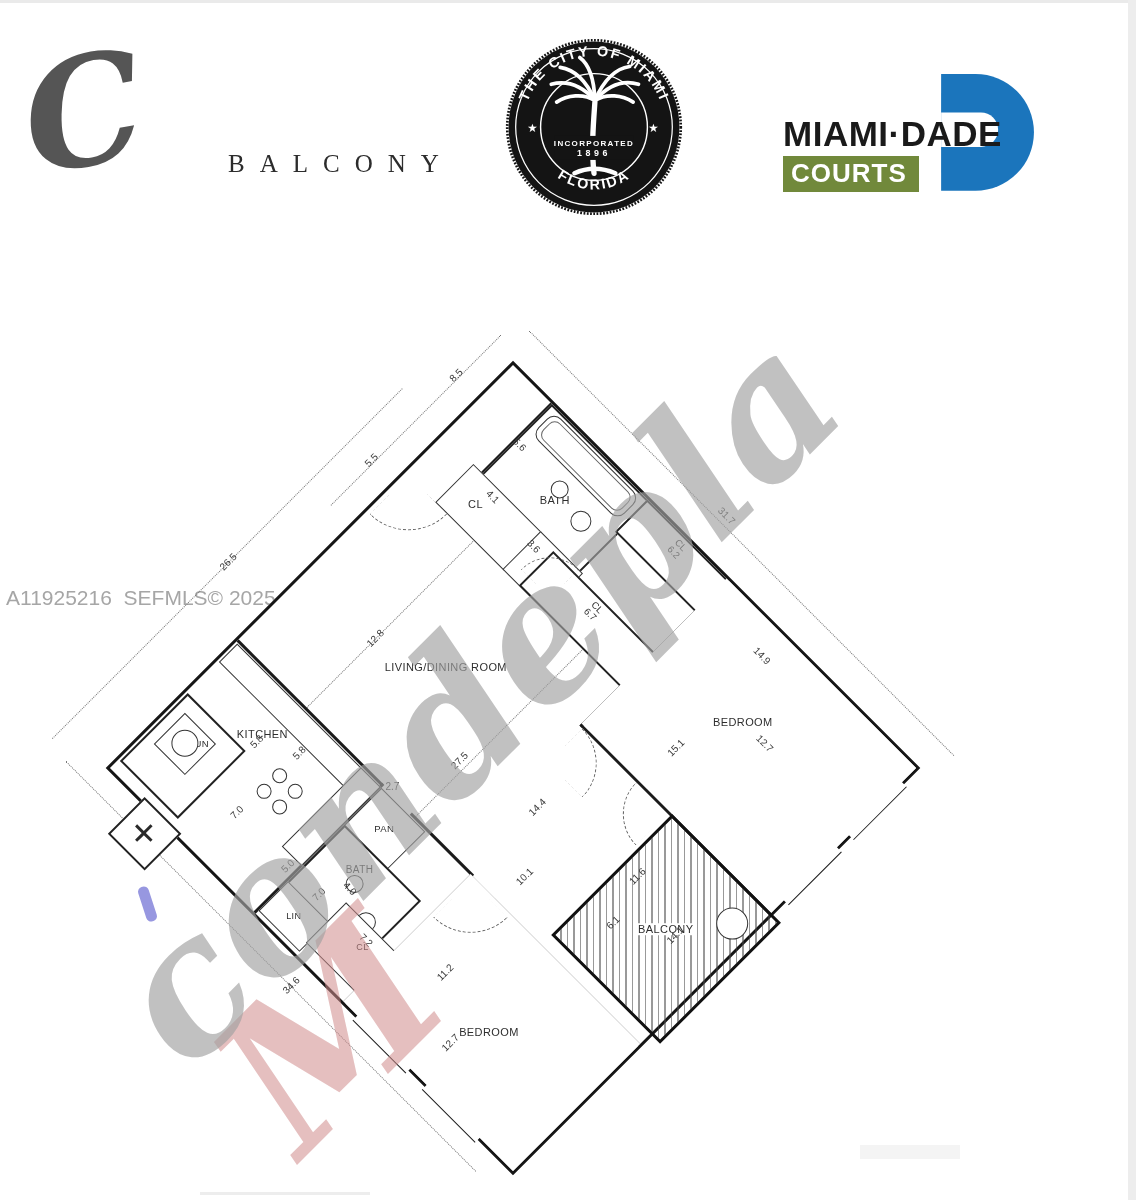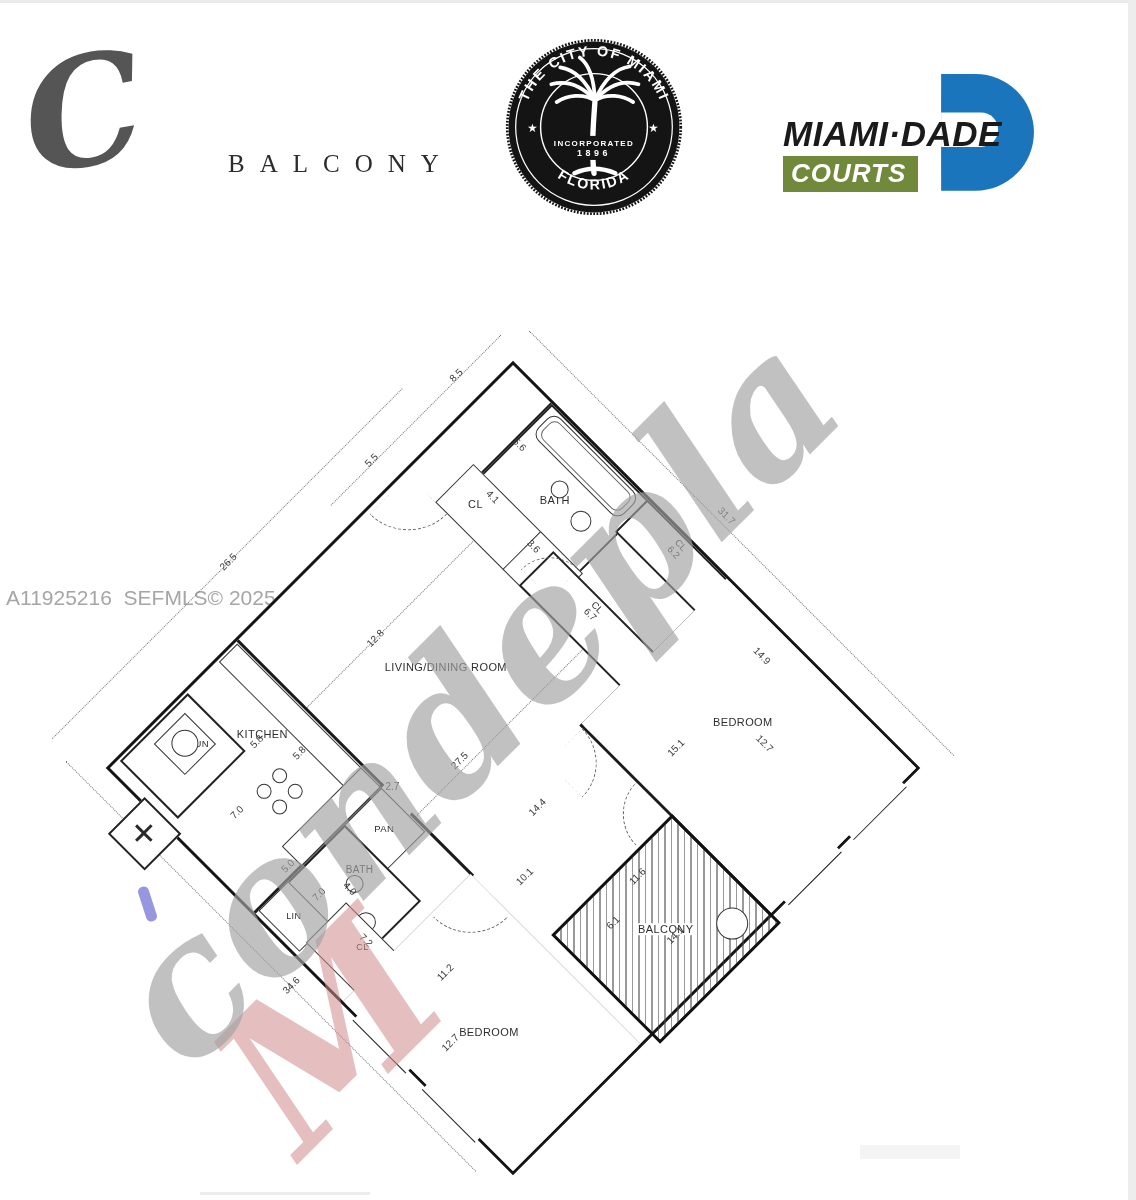--- a/index.html
+++ b/index.html
@@ -25,21 +25,21 @@
   .seal{position:absolute;left:505px;top:38px;width:178px;height:178px;}
   .seal-arc{font-family:"Liberation Sans",sans-serif;font-size:16px;font-weight:bold;
             letter-spacing:2.5px;fill:#ffffff;}
   .seal-star{font-size:13px;fill:#ffffff;}
   .seal-inc{font-family:"Liberation Sans",sans-serif;font-size:9px;font-weight:bold;
             letter-spacing:1.5px;fill:#ffffff;text-anchor:middle;}
   .seal-inc2{font-family:"Liberation Sans",sans-serif;font-size:10px;font-weight:bold;
              letter-spacing:4px;fill:#ffffff;text-anchor:middle;}
 
   
-  .logo-dade{position:absolute;left:783px;top:72px;width:260px;height:125px;font-style:italic;}
+  .logo-dade{position:absolute;left:783px;top:72px;width:260px;height:125px;}
   .dade-d{position:absolute;left:100px;top:-2px;width:152px;height:126px;}
   .dade-name{position:absolute;left:0;top:42px;z-index:2;font-weight:bold;font-size:35px;
              letter-spacing:0.5px;color:#1a1a1a;}
   .dade-county{position:absolute;left:0;top:84px;z-index:2;background:#71893b;color:#fff;
                font-weight:bold;font-size:26px;letter-spacing:1px;padding:2px 12px 3px 8px;}
 
   
   .mls{position:absolute;left:6px;top:586px;font-size:21px;color:#a6a6a6;white-space:pre;}
   .wm-script{position:absolute;left:66px;top:952px;font-family:"DejaVu Serif",serif;
              font-style:italic;font-weight:bold;font-size:185px;color:#a2a2a2;opacity:.66;

